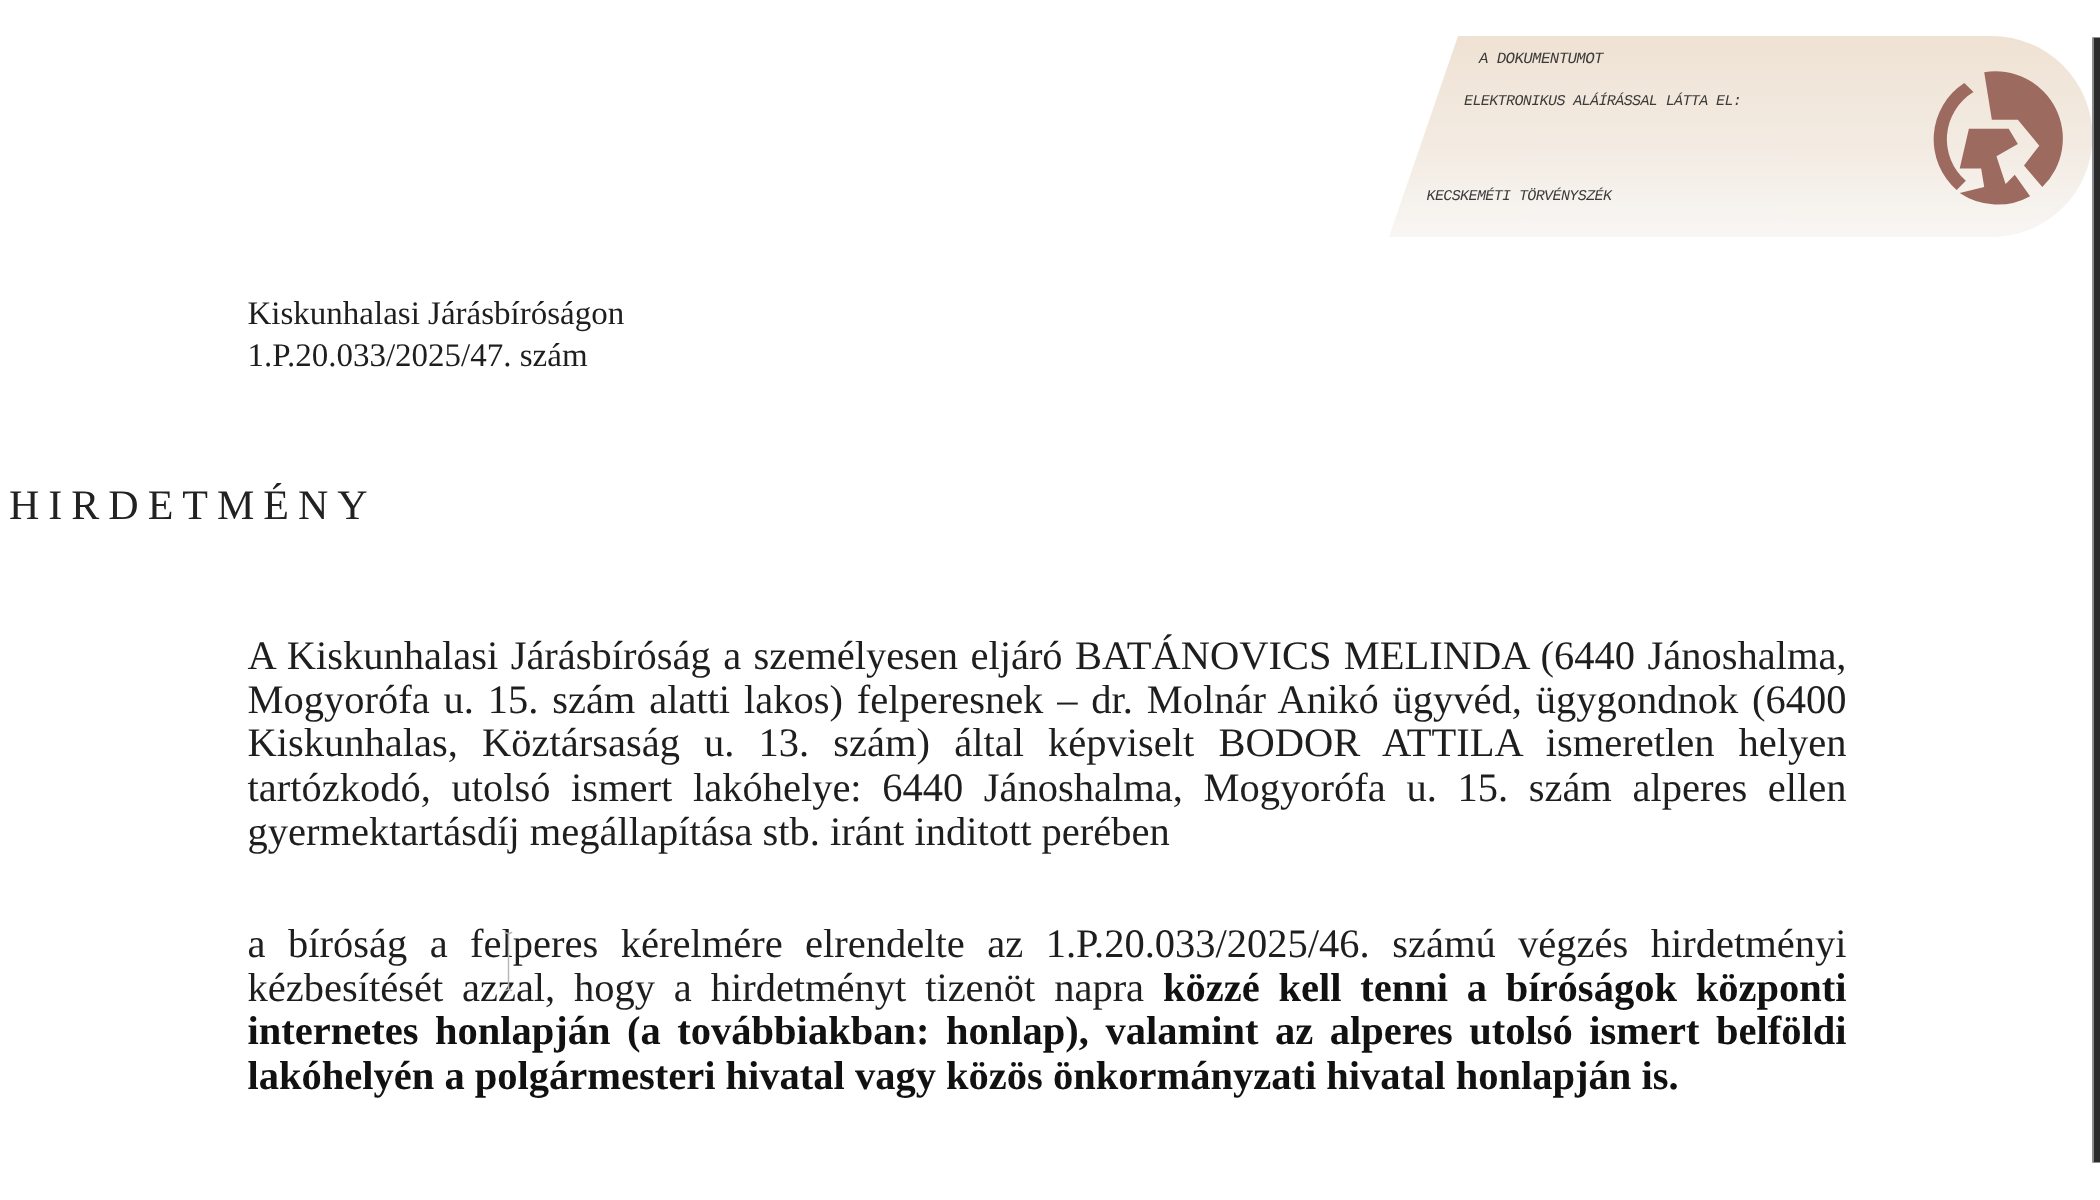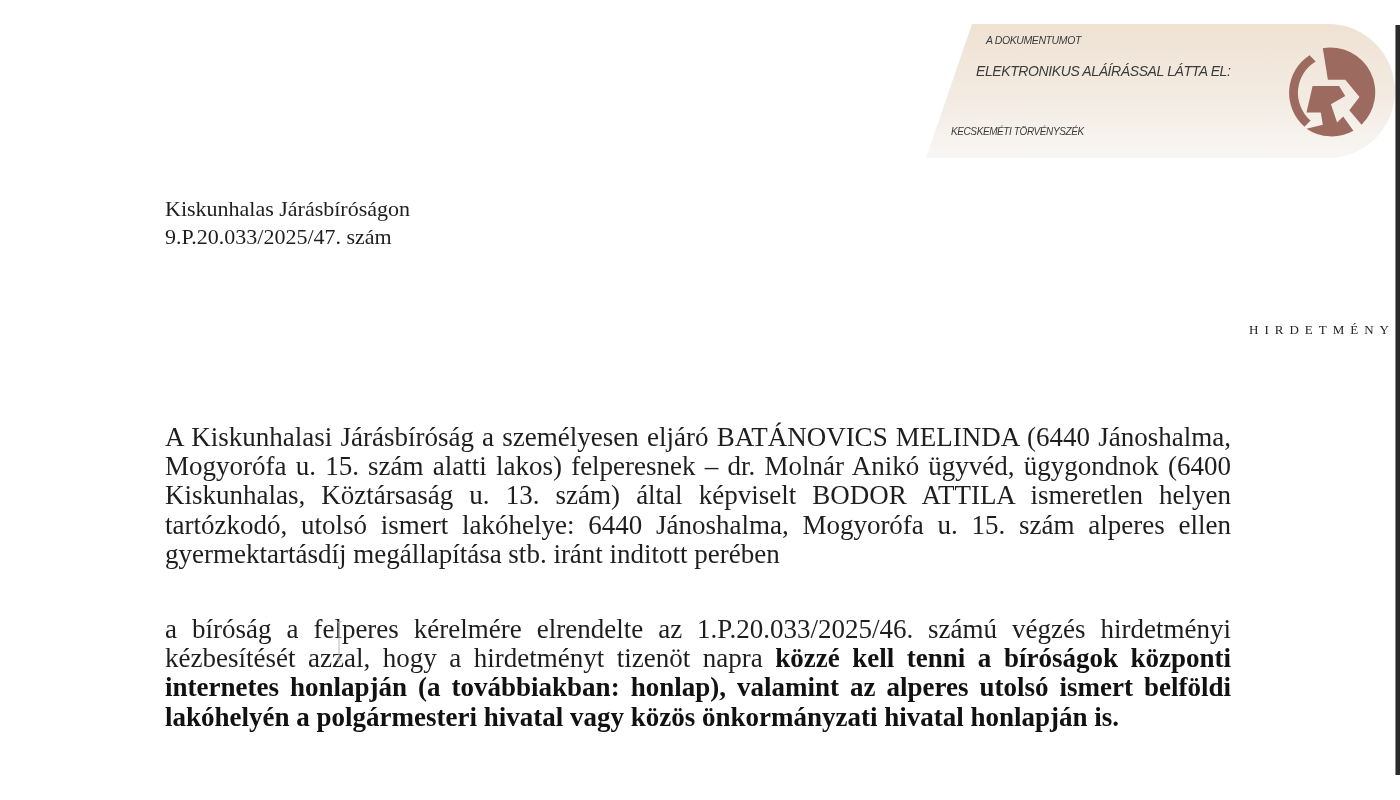--- a/index.html
+++ b/index.html
@@ -33,35 +33,35 @@
     }
     .stamp-bg {
       position: absolute;
       left: 0;
       top: 0;
       width: 470px;
       height: 134px;
     }
     .stamp-text {
       position: absolute;
-      font-family: Liberation Sans, sans-serif;
+      font-family: Liberation Mono, monospace;
       font-style: italic;
       color: #3b3b3b;
       letter-spacing: -0.4px;
       white-space: nowrap;
     }
     .stamp-line1 {
       left: 60px;
       top: 10px;
       font-size: 10.5px;
     }
     .stamp-line2 {
       left: 50px;
       top: 39px;
-      font-size: 14px;
+      font-size: 10px;
     }
     .stamp-court {
       left: 25px;
       top: 102px;
       font-size: 10px;
     }
     .stamp-logo {
       position: absolute;
       left: 356px;
       top: 17px;
@@ -87,22 +87,22 @@
       font-size: 22px;
       line-height: 28px;
       color: #1e1e1e;
     }
     .header-block div { white-space: nowrap; }
     .title {
       position: absolute;
       left: 0;
       width: 1395px;
       top: 322px;
-      text-align: right;
-      font-size: 13px;
+      text-align: left;
+      font-size: 28px;
       letter-spacing: 6px;
       color: #222;
       padding-left: 6px;
       box-sizing: border-box;
     }
     .para {
       position: absolute;
       left: 165px;
       width: 1066px;
       font-size: 27px;
@@ -144,22 +144,22 @@
     <div class="stamp-text stamp-court">KECSKEMÉTI TÖRVÉNYSZÉK</div>
     <svg class="stamp-logo" viewBox="0 0 100 100" width="102" height="102">
 
       <path d="M27,14 A44,44 0 0 0 22,84 L28,78 A36,36 0 0 1 33,20 Z" fill="#9c6a5e"></path>
       <path d="M40,7 A44,44 0 0 1 78,82 L66,68 L76,55 L62,38 L45,38 Z" fill="#9c6a5e"></path>
       <path d="M24,86 A44,44 0 0 0 70,88 L60,74 L54,80 L48,62 L62,54 L56,44 L30,44 L24,70 L38,70 L40,82 Z" fill="#9c6a5e"></path>
     </svg>
   </div>
 
   <div class="header-block">
-    <div>Kiskunhalas Járásbíróságon</div>
-    <div>9.P.20.033/2025/47. szám</div>
+    <div>Kiskunhalasi Járásbíróságon</div>
+    <div>1.P.20.033/2025/47. szám</div>
   </div>
 
   <div class="title">HIRDETMÉNY</div>
 
   <div class="para para1">A Kiskunhalasi Járásbíróság a személyesen eljáró BATÁNOVICS MELINDA (6440 Jánoshalma, Mogyorófa u. 15. szám alatti lakos) felperesnek – dr. Molnár Anikó ügyvéd, ügygondnok (6400 Kiskunhalas, Köztársaság u. 13. szám) által képviselt BODOR ATTILA ismeretlen helyen tartózkodó, utolsó ismert lakóhelye: 6440 Jánoshalma, Mogyorófa u. 15. szám alperes ellen gyermektartásdíj megállapítása stb. iránt inditott perében</div>
 
   <div class="para para2"><span>a bíróság a felperes kérelmére elrendelte az 1.P.20.033/2025/46. számú végzés hirdetményi kézbesítését azzal, hogy a hirdetményt tizenöt napra </span><b>közzé kell tenni a bíróságok központi internetes honlapján (a továbbiakban: honlap), valamint az alperes utolsó ismert belföldi lakóhelyén a polgármesteri hivatal vagy közös önkormányzati hivatal honlapján is.</b></div>
 
   <svg class="ibeam" viewBox="0 0 7 40" width="7" height="40">
     <path d="M0.5,0.5 L3,1.5 L5.5,0.5 M3,1.5 L3,38.5 M0.5,39.5 L3,38.5 L5.5,39.5" stroke="#b8b8b8" stroke-width="1" fill="none"></path>

